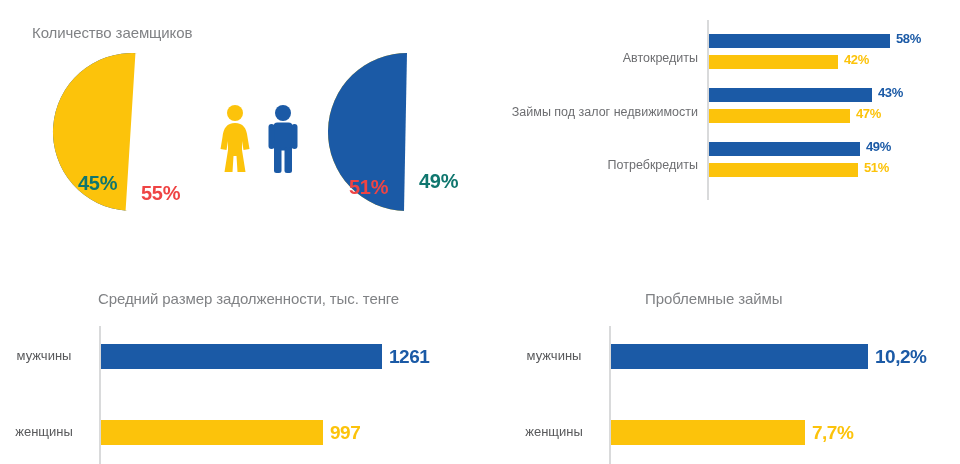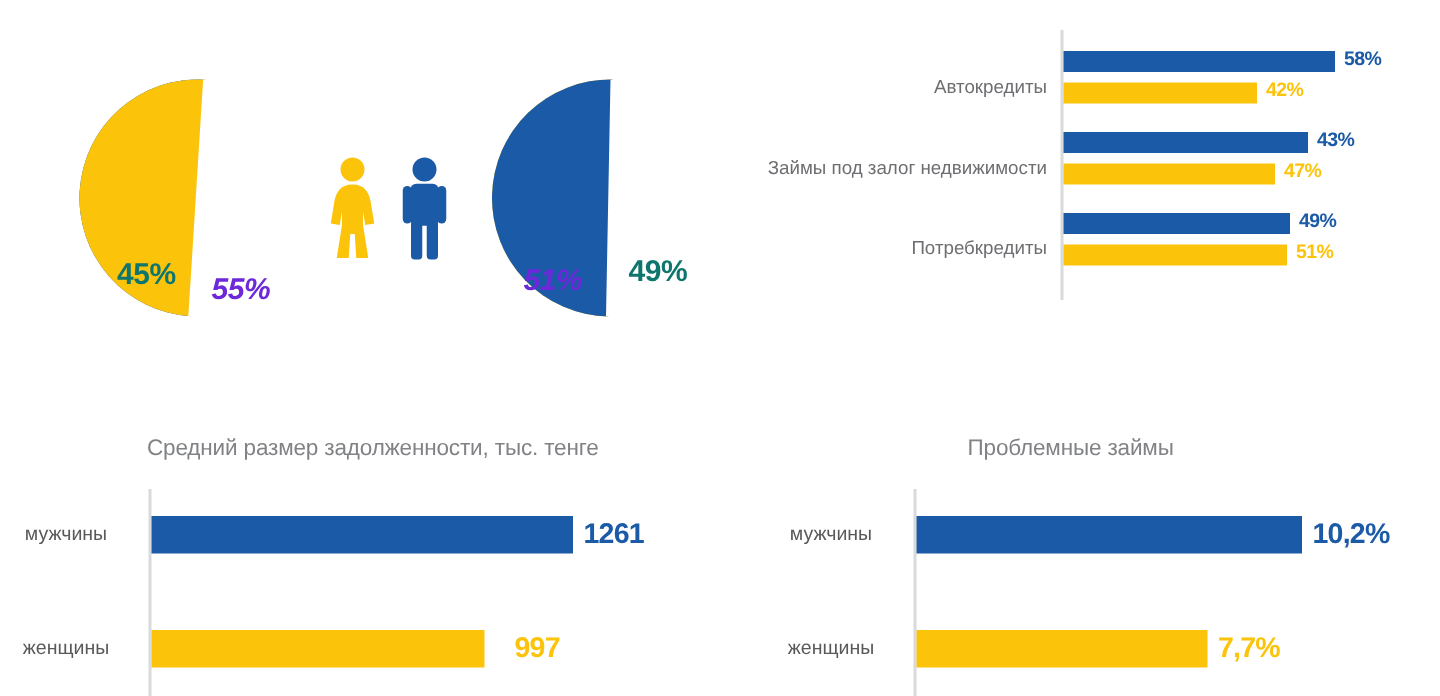--- a/index.html
+++ b/index.html
@@ -32,21 +32,21 @@
   
   .pie-wrap { position: absolute; }
   .pie-label {
     position: absolute;
     font-size: 20px;
     font-weight: 700;
     letter-spacing: -0.3px;
     white-space: nowrap;
   }
   .pie-label.on-blue { color: #0f766e; }
-  .pie-label.on-yellow { color: #6d28d9; font-style: italic; }
+  .pie-label.on-yellow { color: #ef4444; }
 
   
   .gender-icons {
     position: absolute;
     display: flex;
     align-items: flex-end;
     gap: 14px;
   }
 
   
@@ -94,20 +94,21 @@
     color: #58595b;
     font-size: 13px;
     text-align: center;
   }
 </style>
 </head>
 <body>
 
 <div id="page">
 
+  <div class="chart-title abs" style="left:32px; top:24px;">Количество заемщиков</div>
 
   <div class="pie-wrap" style="left:52px; top:52px; width:160px; height:160px;">
     <svg width="160" height="160" viewBox="0 0 160 160">
 
       <path d="M 80 80 L 84.95 1.15 A 79 79 0 1 0 75.05 158.85 Z" fill="#1b5aa6"></path>
 
       <path d="M 80 80 L 75.05 158.85 A 79 79 0 1 1 84.95 1.15 Z" fill="#fcc30b"></path>
       <path d="M 80 80 L 84.95 1.15" stroke="#ffffff" stroke-width="3" fill="none"></path>
       <path d="M 80 80 L 75.05 158.85" stroke="#ffffff" stroke-width="3" fill="none"></path>
     </svg>
@@ -172,21 +173,21 @@
     <div class="chart-title abs" style="left:98px; top:290px;">Средний размер задолженности, тыс. тенге</div>
 
     <div class="axis-line" style="left:99px; top:326px; height:138px;"></div>
 
     <div class="cat-label-big cat-label" style="left:0px; top:349px; width:88px;">мужчины</div>
     <div class="bar bar-big blue" style="left:101px; top:344px; width:281px;"></div>
     <span class="bar-value bar-value-big blue" style="left:389px; top:347px;">1261</span>
 
     <div class="cat-label-big cat-label" style="left:0px; top:425px; width:88px;">женщины</div>
     <div class="bar bar-big yellow" style="left:101px; top:420px; width:222px;"></div>
-    <span class="bar-value bar-value-big yellow" style="left:330px; top:423px;margin-left:13px;">997</span>
+    <span class="bar-value bar-value-big yellow" style="left:330px; top:423px;">997</span>
   </div>
 
   <div>
     <div class="chart-title abs" style="left:645px; top:290px;">Проблемные займы</div>
 
     <div class="axis-line" style="left:609px; top:326px; height:138px;"></div>
 
     <div class="cat-label-big cat-label" style="left:510px; top:349px; width:88px;">мужчины</div>
     <div class="bar bar-big blue" style="left:611px; top:344px; width:257px;"></div>
     <span class="bar-value bar-value-big blue" style="left:875px; top:347px;">10,2%</span>

